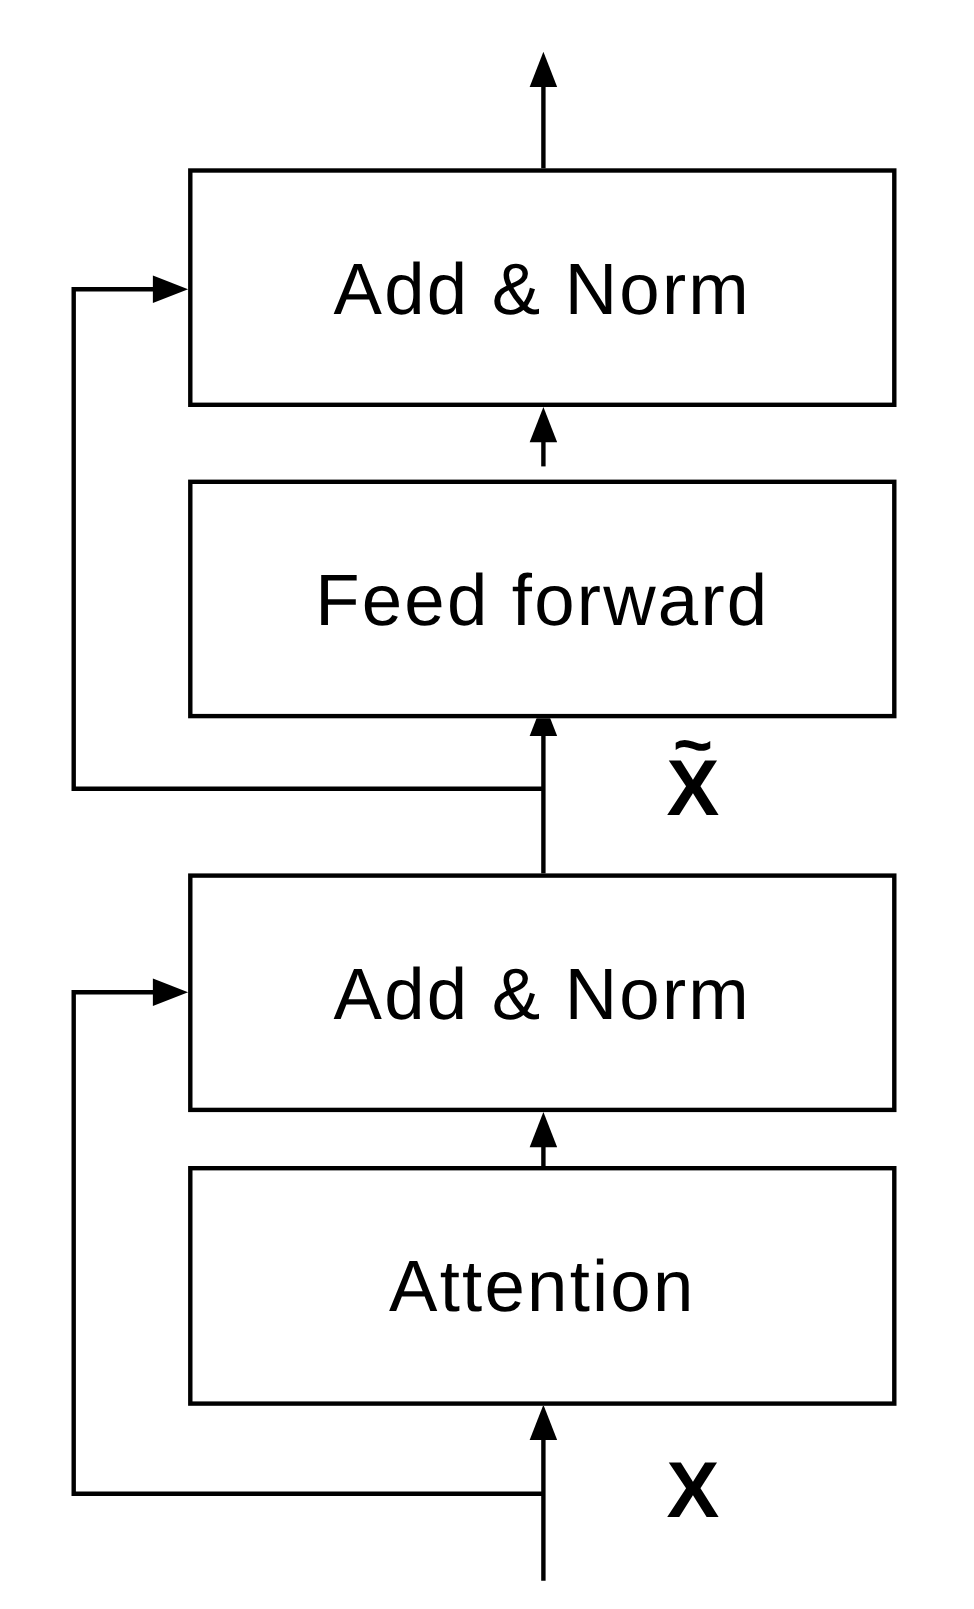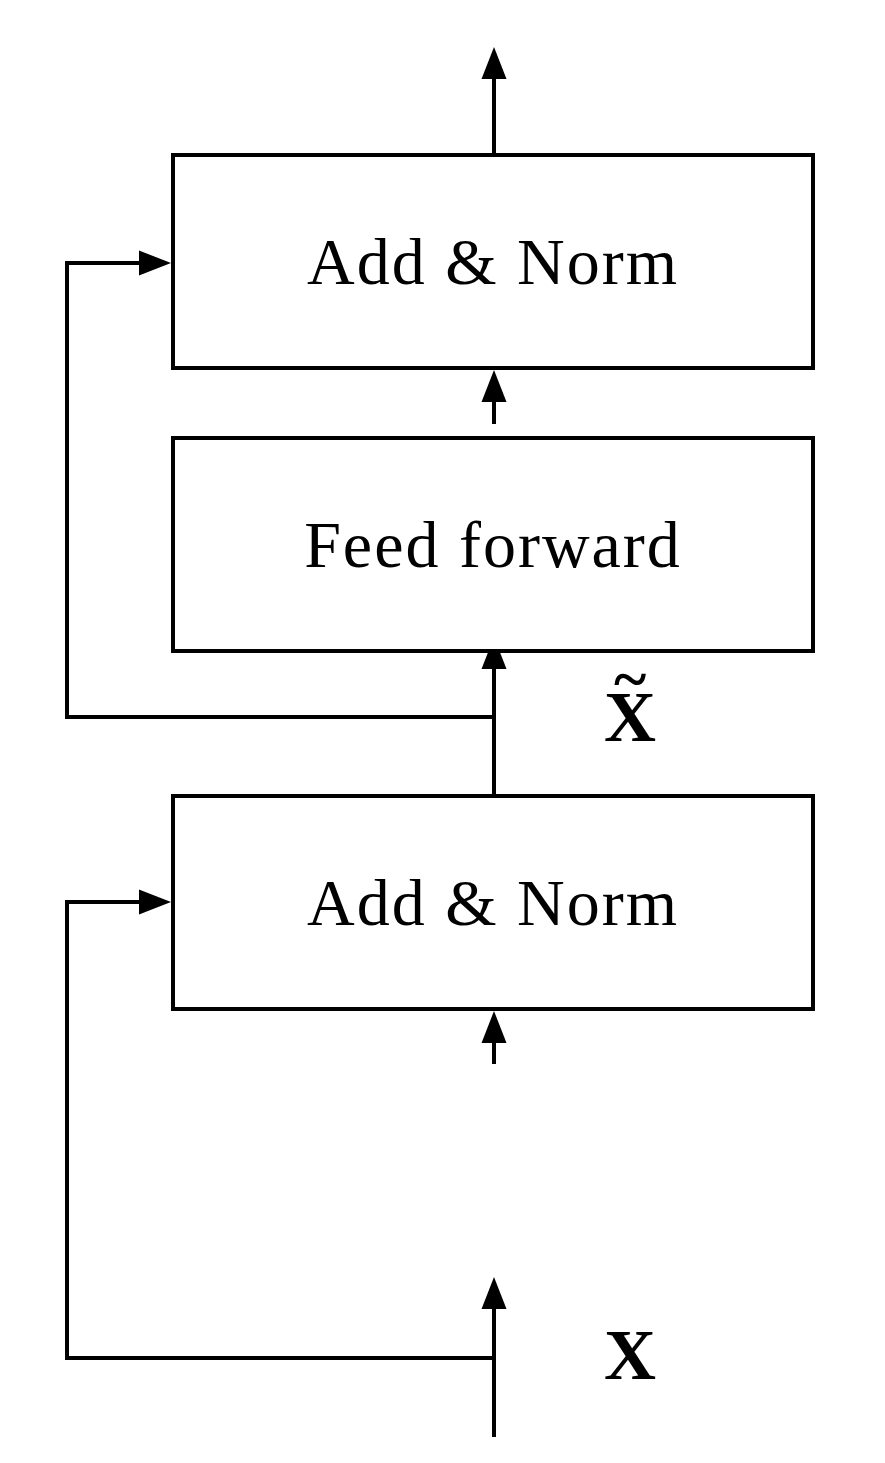--- a/index.html
+++ b/index.html
@@ -1,21 +1,21 @@
 <!DOCTYPE html>
 <html><head>
 <meta charset="utf-8">
 <style>
   html, body { margin: 0; padding: 0; background: #ffffff; }
   .canvas {
     position: relative;
     width: 885px;
     height: 1463px;
     background: #ffffff;
-    font-family: Liberation Serif, serif;
+    font-family: Liberation Sans, sans-serif;
     color: #000000;
     overflow: hidden;
   }
   .wires {
     position: absolute;
     left: 0; top: 0;
     width: 885px; height: 1463px;
   }
   .block {
     position: absolute;
@@ -95,20 +95,23 @@
   </div>
 
   <div class="block block-feedforward">
     <span class="block-label">Feed forward</span>
   </div>
 
   <div class="block block-addnorm-bottom">
     <span class="block-label">Add &amp; Norm</span>
   </div>
 
+  <div class="block block-attention">
+    <span class="block-label">Attention</span>
+  </div>
 
   <div class="sig sig-xtilde">
     <span class="accent">~</span>
     <span class="base">X</span>
   </div>
 
   <div class="sig sig-x">
     <span class="base">X</span>
   </div>
 

